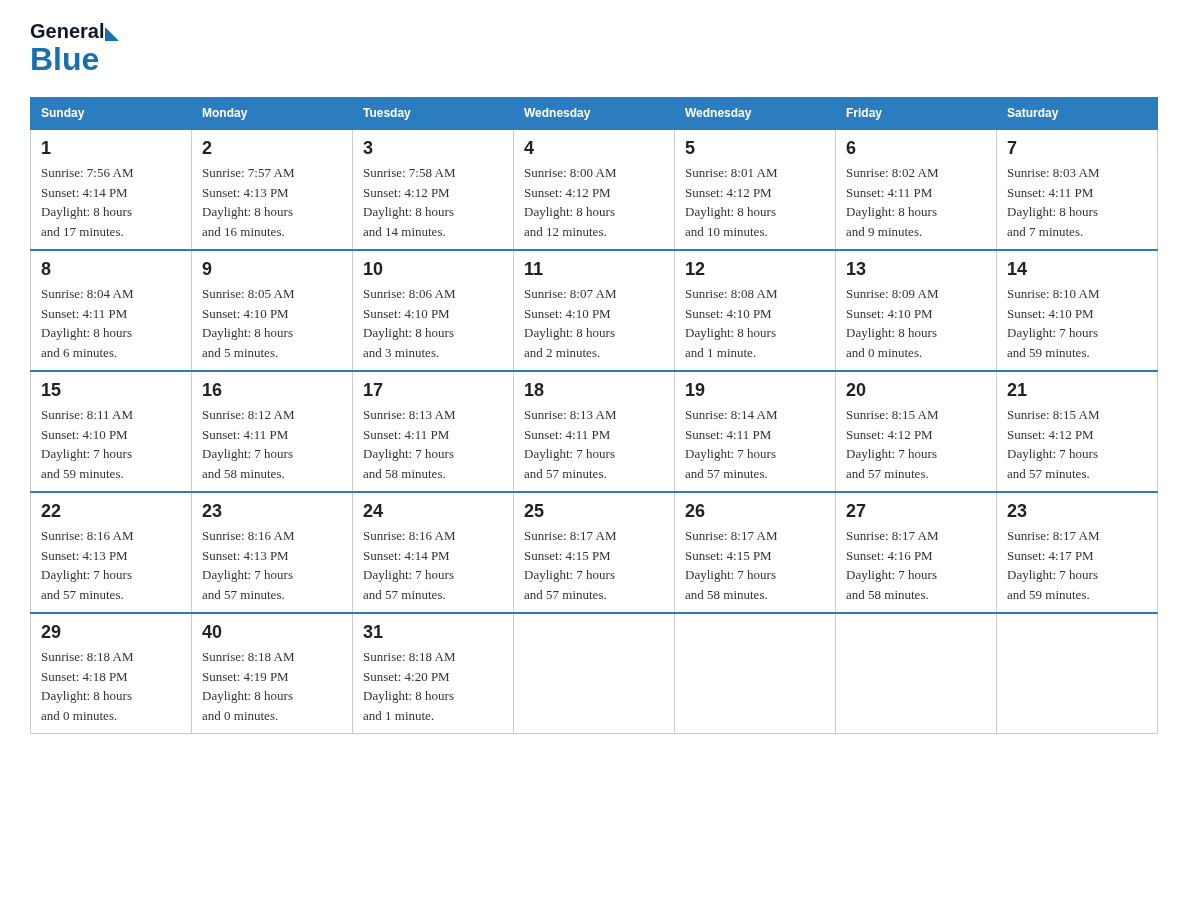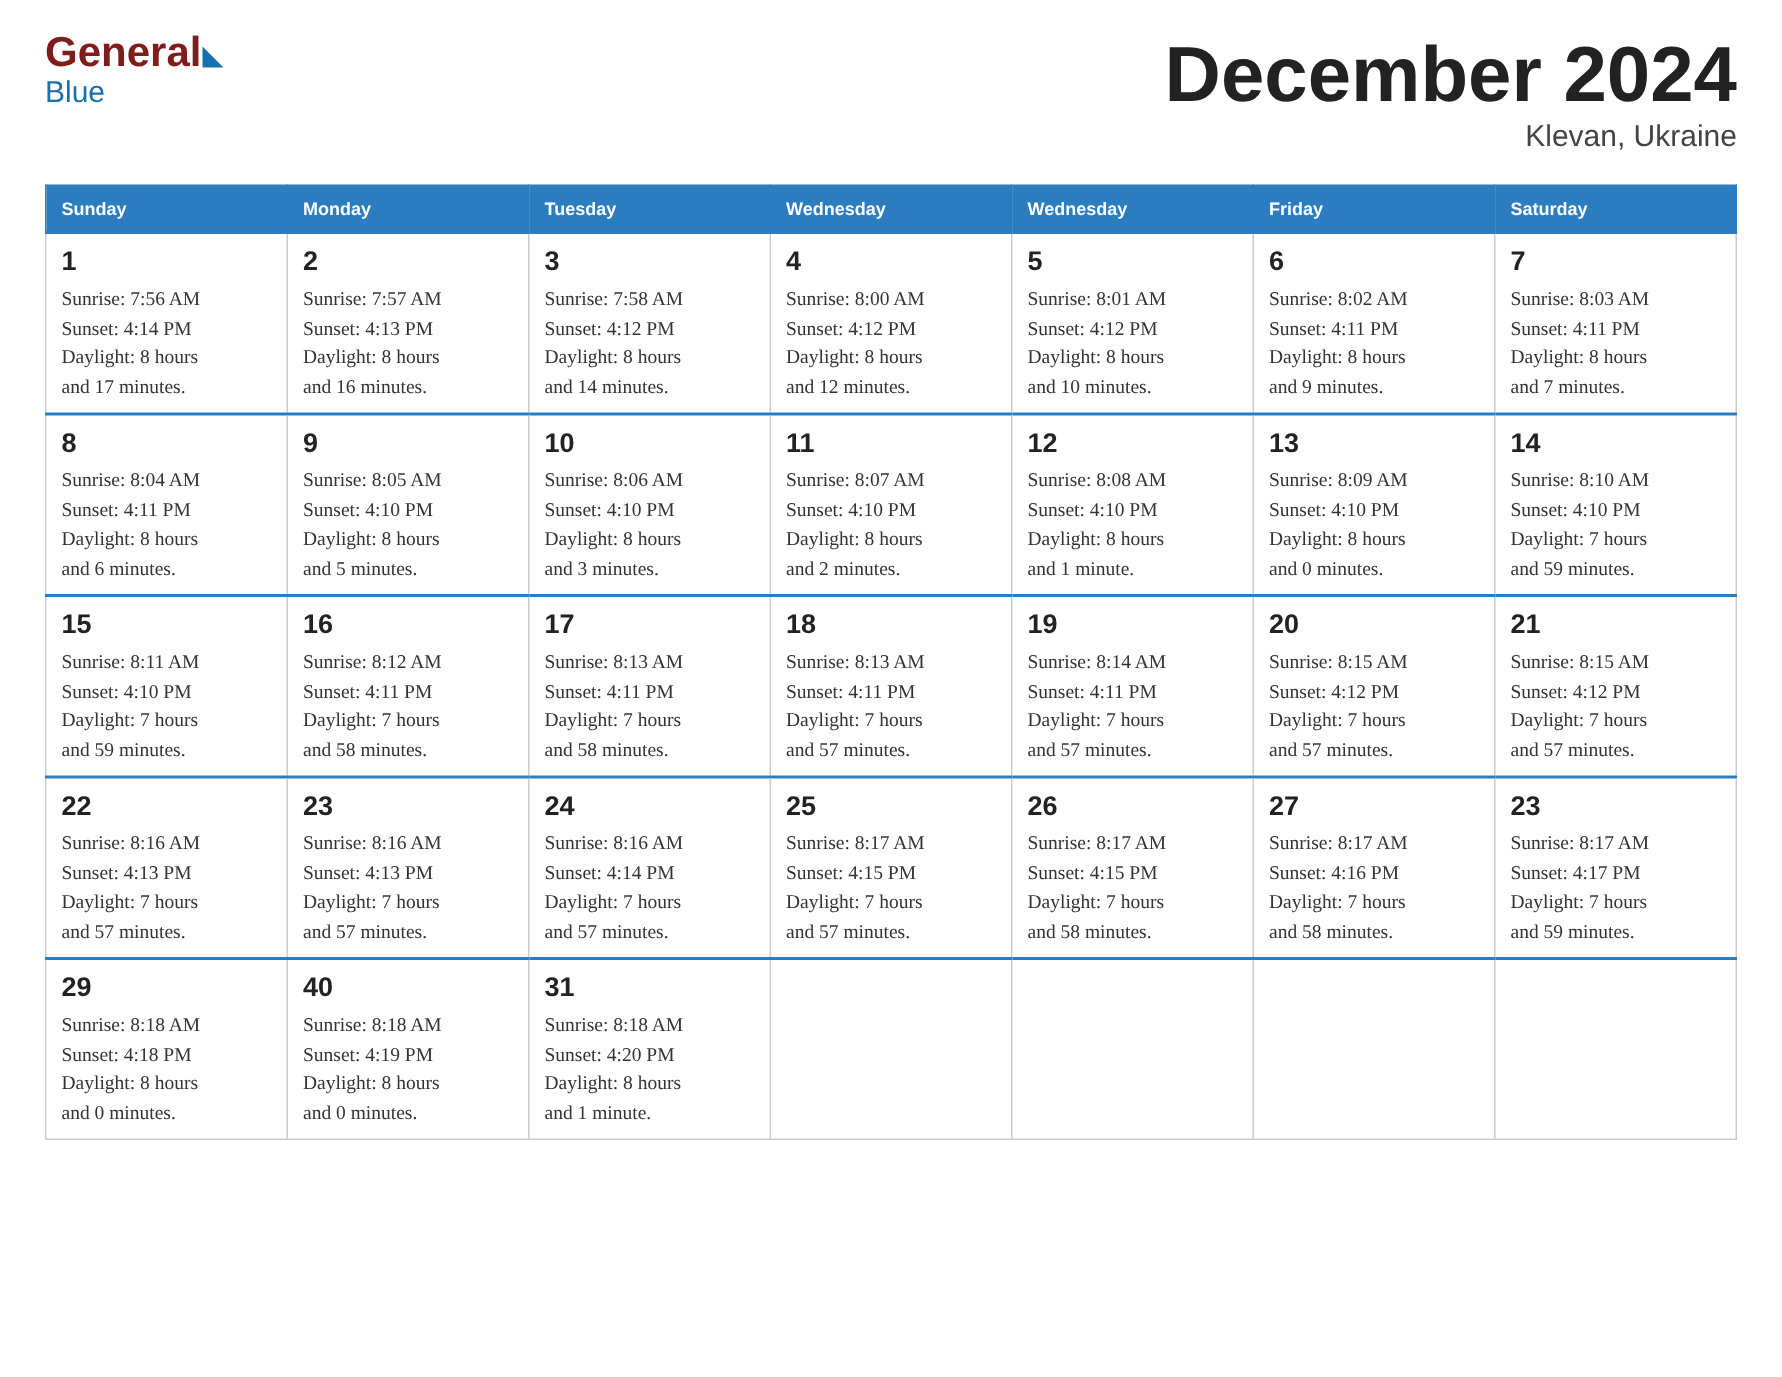--- a/index.html
+++ b/index.html
@@ -70,65 +70,61 @@
     }
     .empty-cell {
       border-top: 2px solid #2b7dc0;
       background: #fff;
     }
     .logo-container {
       display: flex;
       align-items: center;
     }
     .logo-text-general {
-      font-size: 28px;
-      font-weight: bold;
-      color: #7f1d1d;
+      font-size: 20px;
+      font-weight: bold;
+      color: #0f172a;
       text-align: center;
     }
     .logo-text-arrow {
       display: inline-block;
       width: 0;
       height: 0;
       border-style: solid;
       border-width: 14px 0 0 14px;
       border-color: transparent transparent transparent #1a6faf;
       margin-left: 1px;
       position: relative;
       top: 3px;
     }
     .logo-second-line {
       display: flex;
       align-items: center;
     }
     .logo-text-blue {
-      font-size: 20px;
-      font-weight: normal;
+      font-size: 32px;
+      font-weight: bold;
       color: #1a6faf;
     }
     .logo-wrapper {
       line-height: 1.1;
     }
   </style>
 </head>
 <body>
 
 <div class="header">
   <div class="logo-wrapper">
     <div class="logo-container">
       <span class="logo-text-general">General</span>
       <span class="logo-text-arrow"></span>
     </div>
     <div class="logo-second-line">
       <span class="logo-text-blue">Blue</span>
     </div>
-  </div>
-  <div class="title-block">
-    <div class="month-title">December 2024</div>
-    <div class="location">Klevan, Ukraine</div>
   </div>
 </div>
 
 <table>
   <thead>
     <tr>
       <th>Sunday</th>
       <th>Monday</th>
       <th>Tuesday</th>
       <th>Wednesday</th>

